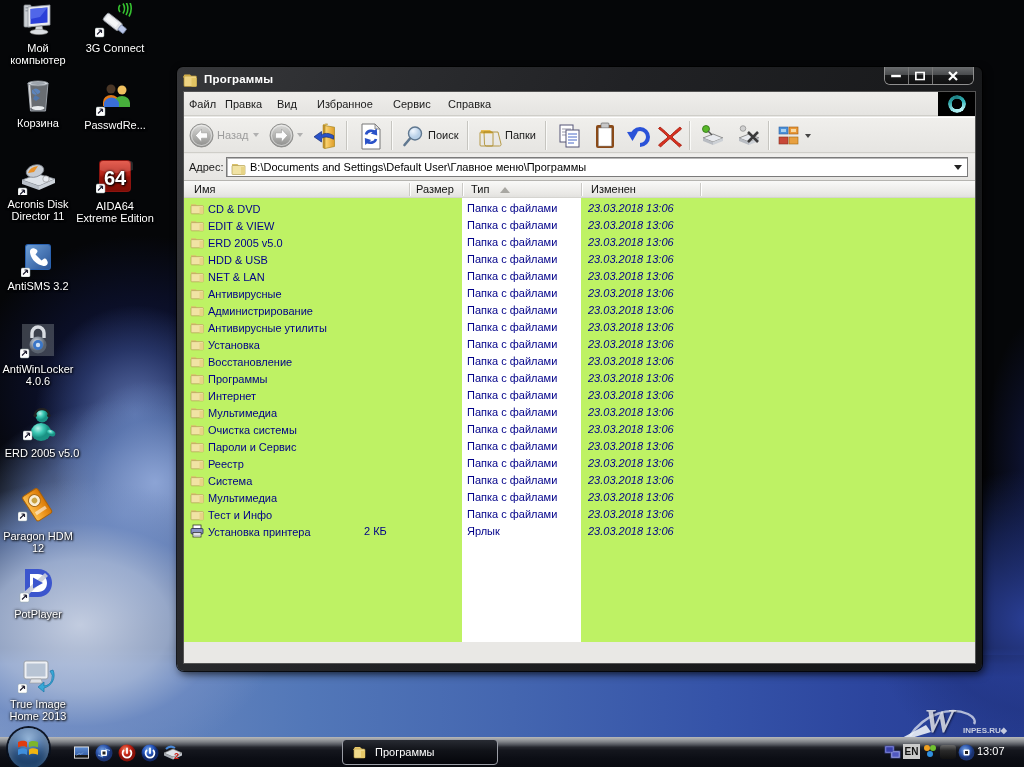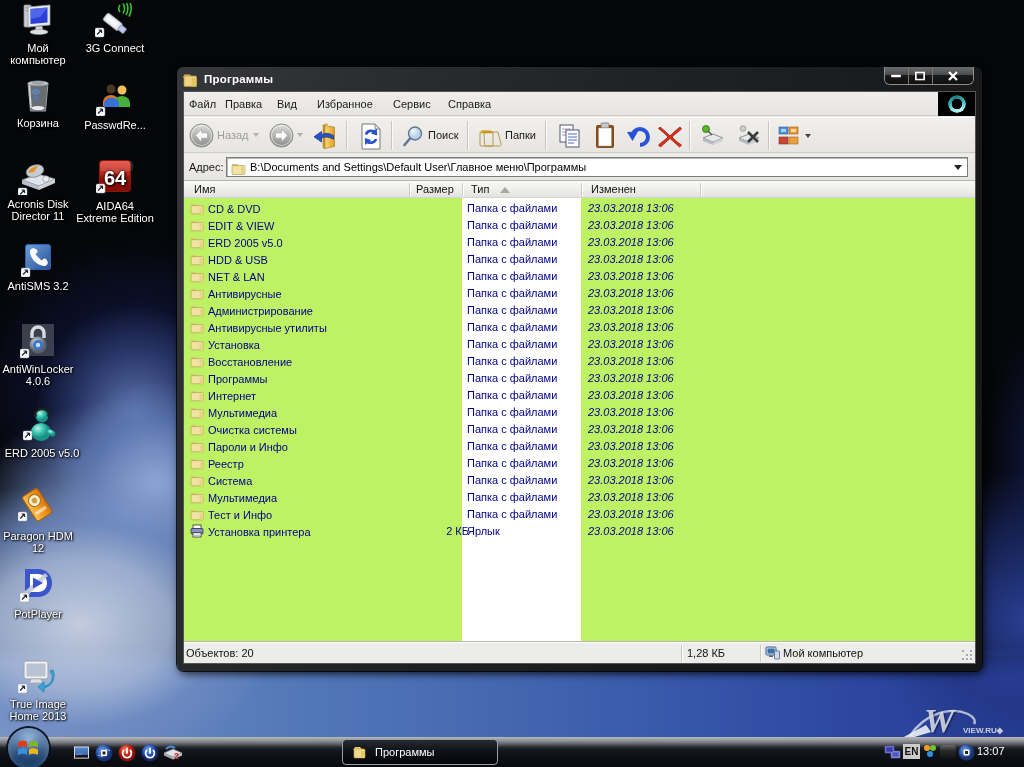--- a/index.html
+++ b/index.html
@@ -74,21 +74,21 @@
 #addr .drop:after { content:""; position:absolute; left:4px; top:6px; border-left:4px solid transparent; border-right:4px solid transparent; border-top:5px solid #222; }
 #list { position:absolute; left:0; top:89px; width:791px; height:461px; background:#bef264; overflow:hidden; }
 #list .band { position:absolute; left:278px; top:17px; width:119px; height:444px; background:#fff; }
 #hdr { position:absolute; left:0; top:0; width:791px; height:17px;
   background:linear-gradient(to bottom,#f9f9f8,#e9e8e5 80%,#e2e1de); border-bottom:1px solid #d5d4d0; font-size:11px; color:#111; }
 #hdr .h { position:absolute; top:2px; }
 #hdr .hs { position:absolute; top:2px; width:1px; height:13px; background:#cbcac6; box-shadow:1px 0 0 #fff; }
 #hdr .sort { position:absolute; left:316px; top:6px; width:0; height:0; border-left:5px solid transparent; border-right:5px solid transparent; border-bottom:6px solid #a8a7a2; }
 .row { position:absolute; left:0; height:17px; width:791px; font-size:11px; color:#000089; }
 .row .nm { position:absolute; left:24px; top:2.5px; white-space:nowrap; }
-.row .sz { position:absolute; left:196px; width:89px; top:2px; text-align:right; }
+.row .sz { position:absolute; left:180px; width:89px; top:2px; text-align:left; }
 .row .tp { position:absolute; left:283px; top:2px; }
 .row .dt { position:absolute; left:404px; top:2px;font-style:italic; }
 .row svg { position:absolute; left:6px; top:1px; }
 #status { position:absolute; left:0; top:550px; width:791px; height:21px; background:#ececea;
   border-top:1px solid #fff; box-shadow:0 -1px 0 #b5b4b0; font-size:11px; color:#111; }
 #status .p1 { position:absolute; left:2px; top:4px; }
 #status .s { position:absolute; top:2px; width:1px; height:17px; background:#c6c5c0; box-shadow:1px 0 0 #fff; }
 #status .p2 { position:absolute; left:503px; top:4px; }
 #status .p3 { position:absolute; left:599px; top:4px; }
 #status svg.mc { position:absolute; left:581px; top:3px; }
@@ -129,21 +129,21 @@
   <div class="band"></div>
   <div class="bandfade"></div>
   <div class="light"></div>
   <div class="neb3"></div>
   <div class="wm">
   <svg style="position:absolute;left:-6px;top:2px" width="126" height="40" viewBox="0 0 126 40">
     <path d="M12 34 C26 12 52 4 70 12 C76 15 78 19 76 22" fill="none" stroke="rgba(225,230,240,.75)" stroke-width="2.4"></path>
     <path d="M2 37 L28 23 L33 30 L10 37 Z" fill="rgba(235,239,246,.9)"></path>
   </svg>
   <span class="w">W</span>
-      <span class="t">VIEW.RU◆</span>
+      <span class="t">INPES.RU◆</span>
     </div>
 </div>
 <div id="icons">
 <div class="dico" style="left:-4px;top:3px">
       <svg width="40" height="36" viewBox="0 0 40 36">
 <rect x="6" y="2" width="7" height="22" rx="1" fill="#c9cdd2" stroke="#8a8f96" stroke-width="0.8"></rect>
 <rect x="7.5" y="4" width="4" height="1.5" fill="#9aa0a8"></rect>
         <rect x="7.5" y="7" width="4" height="1.5" fill="#9aa0a8"></rect>
 <path d="M10 4 L32 2 L32 22 L10 24 Z" fill="#e8eaee" stroke="#9298a0" stroke-width="0.8"></path>
 <path d="M12.5 6 L29.5 4.5 L29.5 19.5 L12.5 21 Z" fill="#2b3fd8"></path>
@@ -654,21 +654,21 @@
           <div class="nm">Очистка системы</div>
           <div class="tp">Папка с файлами</div>
           <div class="dt">23.03.2018 13:06</div>
         </div>
 <div class="row" style="top:257px">
           <svg width="15" height="14" viewBox="0 0 15 14">
             <path d="M1 3.2 L5.6 3.2 L7 4.8 L7 5.4 L1 5.4 Z" fill="#d9c06a"></path>
             <rect x="1" y="4.6" width="12.4" height="8.2" rx="0.8" fill="#f1e3a4" stroke="#b3a055" stroke-width="0.7"></rect>
             <path d="M9.5 6 L13.4 6 L13.4 12.8 L9.5 12.8 Z" fill="#e7d486"></path>
           </svg>
-          <div class="nm">Пароли и Инфо</div>
+          <div class="nm">Пароли и Сервис</div>
           <div class="tp">Папка с файлами</div>
           <div class="dt">23.03.2018 13:06</div>
         </div>
 <div class="row" style="top:274px">
           <svg width="15" height="14" viewBox="0 0 15 14">
             <path d="M1 3.2 L5.6 3.2 L7 4.8 L7 5.4 L1 5.4 Z" fill="#d9c06a"></path>
             <rect x="1" y="4.6" width="12.4" height="8.2" rx="0.8" fill="#f1e3a4" stroke="#b3a055" stroke-width="0.7"></rect>
             <path d="M9.5 6 L13.4 6 L13.4 12.8 L9.5 12.8 Z" fill="#e7d486"></path>
           </svg>
           <div class="nm">Реестр</div>
@@ -711,34 +711,20 @@
             <rect x="1" y="4.5" width="12" height="5.5" rx="1" fill="#8892c4" stroke="#2a3050" stroke-width="0.8"></rect>
             <rect x="3" y="8.5" width="8" height="4.5" fill="#fff" stroke="#333" stroke-width="0.8"></rect>
             <path d="M4 10 h6 M4 11.5 h6" stroke="#99a" stroke-width="0.6"></path>
           </svg>
           <div class="nm">Установка принтера</div>
           <div class="sz">2 КБ</div>
           <div class="tp">Ярлык</div>
           <div class="dt">23.03.2018 13:06</div>
         </div>
 </div>
-<div id="status">
-      <div class="p1">Объектов: 20</div>
-      <div class="s" style="left:497px"></div>
-      <div class="p2">1,28 КБ</div>
-      <div class="s" style="left:576px"></div>
-      <svg class="mc" width="15" height="14" viewBox="0 0 15 14">
-          <rect x="1" y="1" width="10" height="8" rx="1" fill="#d7e4f2" stroke="#365a8c"></rect>
-          <rect x="2.5" y="2.5" width="7" height="5" fill="#3a6ea5"></rect>
-          <rect x="4" y="9.5" width="4" height="1.5" fill="#666"></rect>
-          <rect x="9.5" y="5" width="5" height="8" rx="0.5" fill="#cfd8e4" stroke="#365a8c" stroke-width="0.7"></rect>
-        </svg>
-      <div class="p3">Мой компьютер</div>
-      <div class="grip"></div>
-    </div>
   </div>
 </div>
 <div id="taskbar"></div>
 <div id="orb">
   <svg class="flag" viewBox="0 0 24 24">
     <path d="M2 6 C6 4 9 4.5 11 6 L11 11.5 C9 10 6 9.5 2 11.5 Z" fill="#e03c10"></path>
     <path d="M13 6.2 C15 4.8 18 4.2 22 6 L22 11.3 C18 9.6 15 10.2 13 11.6 Z" fill="#7db52c"></path>
     <path d="M2 13.5 C6 11.6 9 12 11 13.5 L11 19 C9 17.5 6 17.2 2 19 Z" fill="#3f8edb"></path>
     <path d="M13 13.6 C15 12.2 18 11.8 22 13.4 L22 18.8 C18 17.2 15 17.6 13 19 Z" fill="#f2b410"></path>
   </svg>

